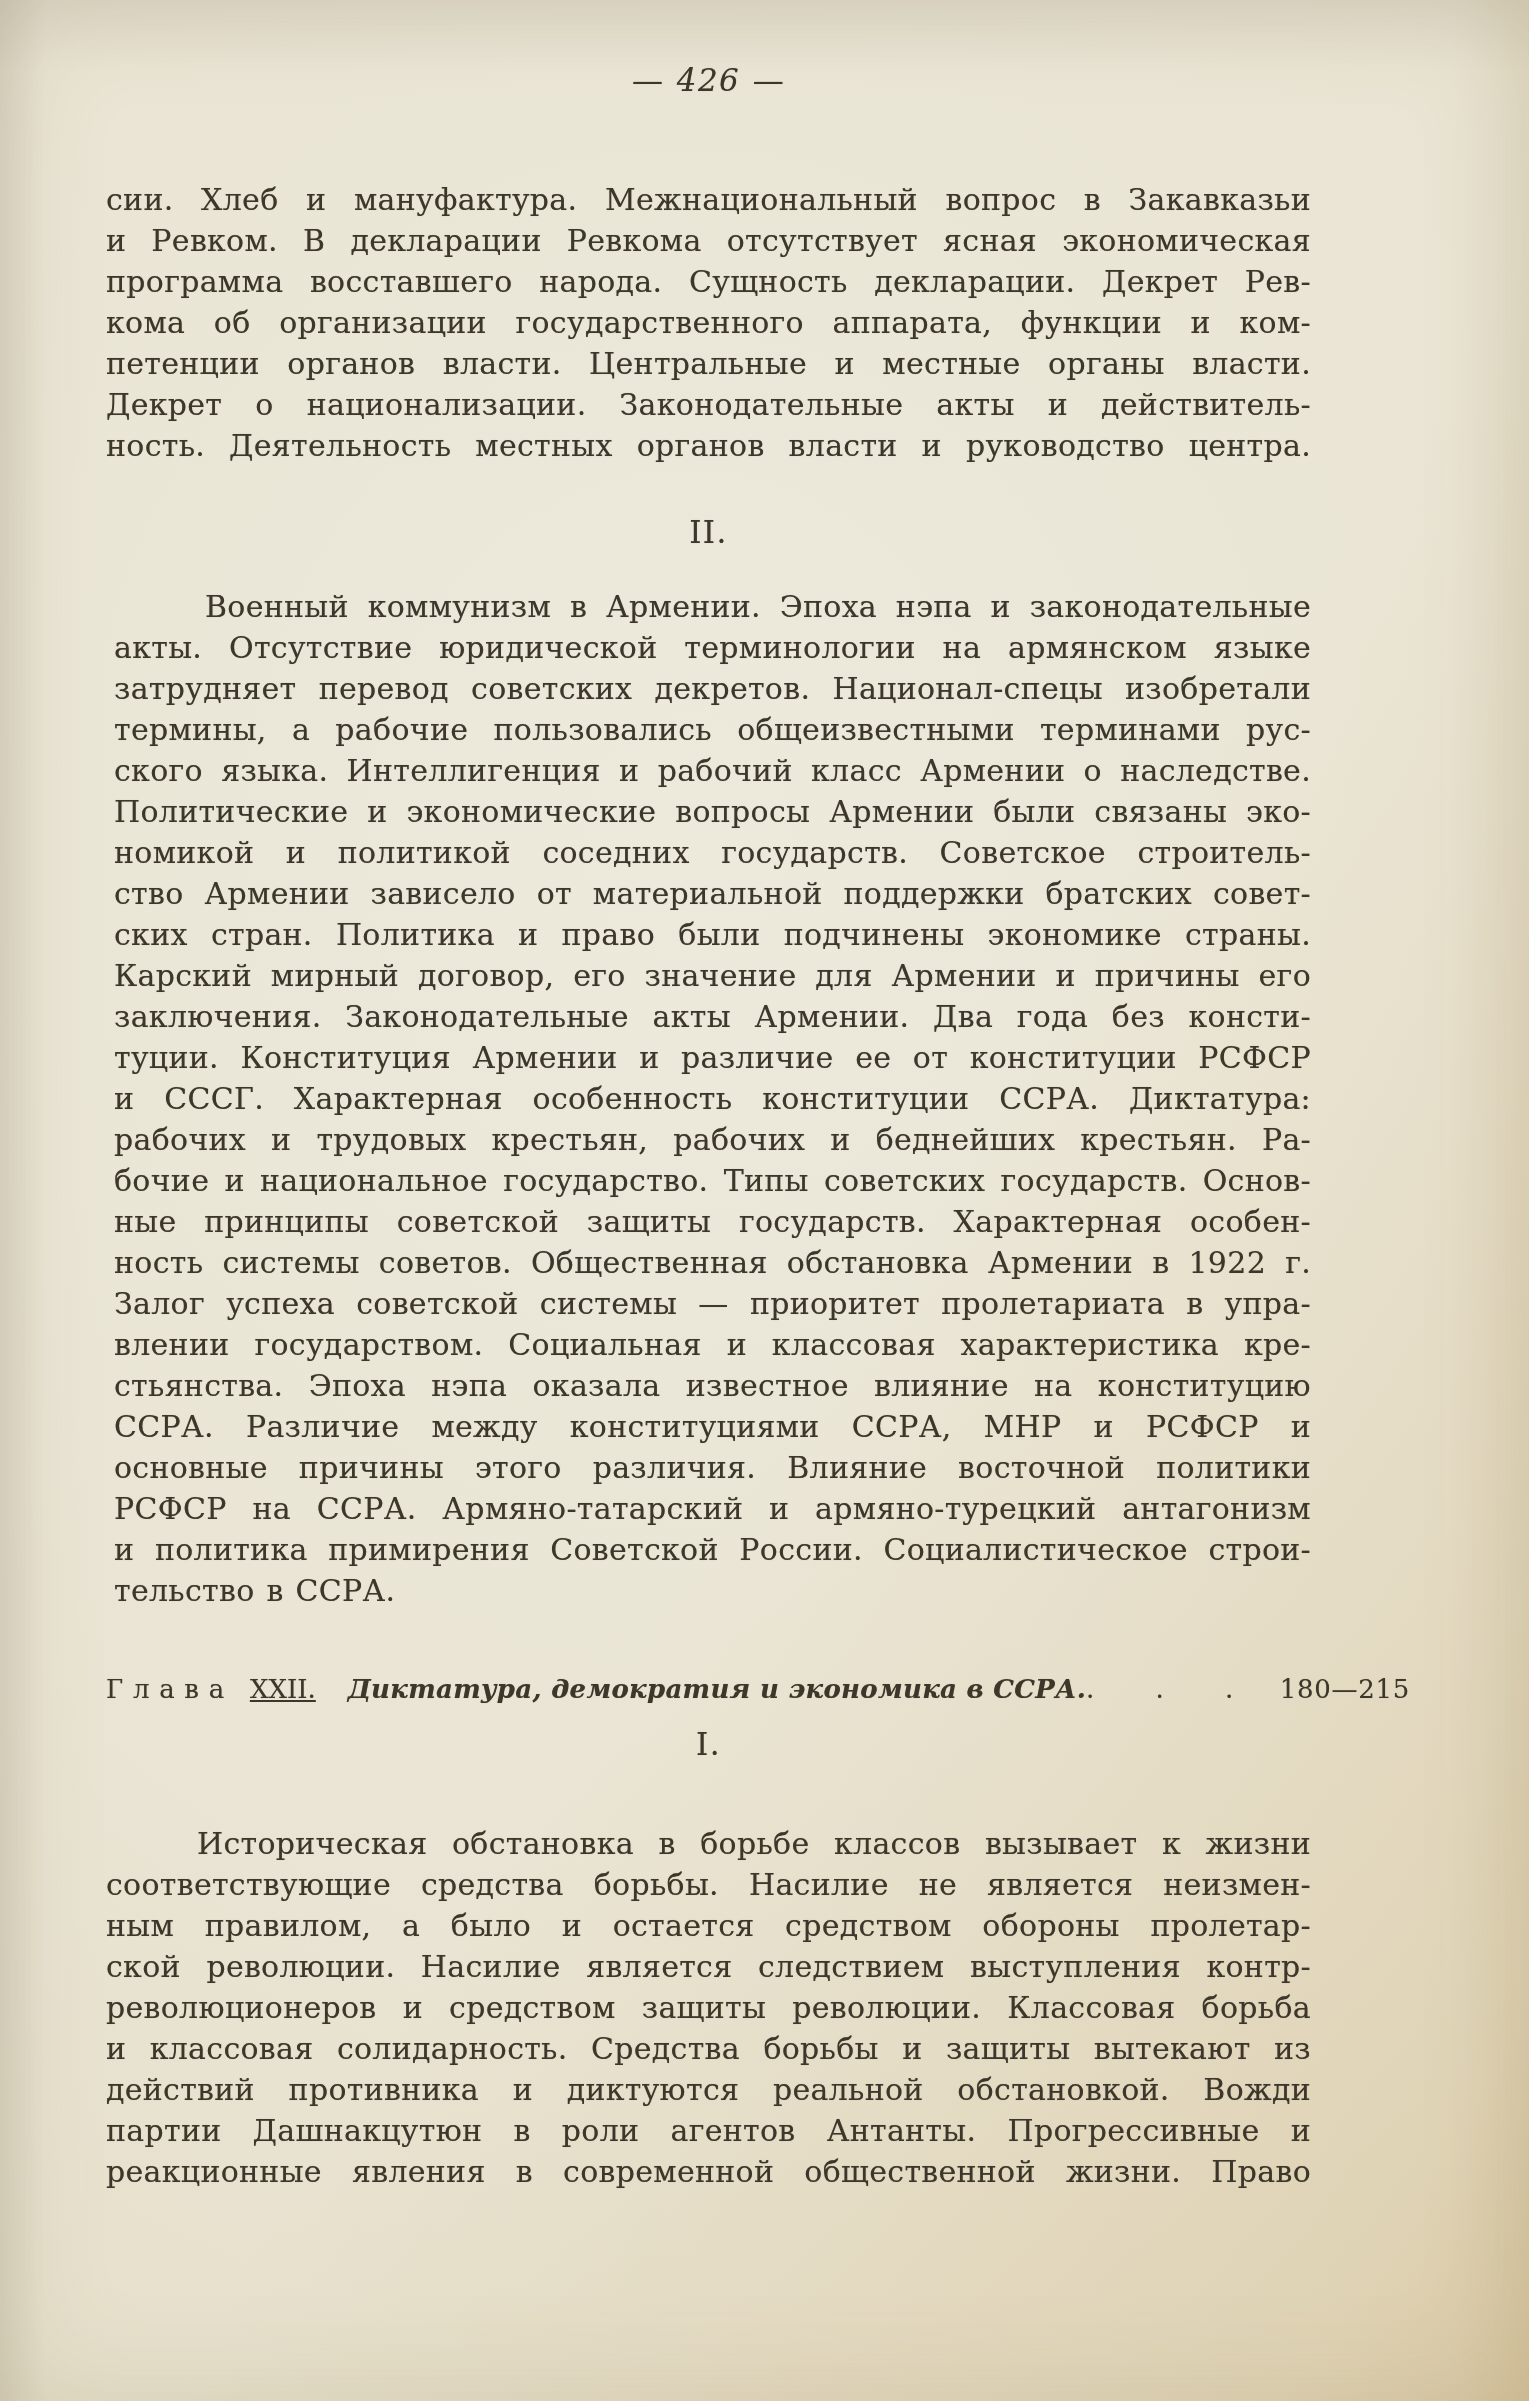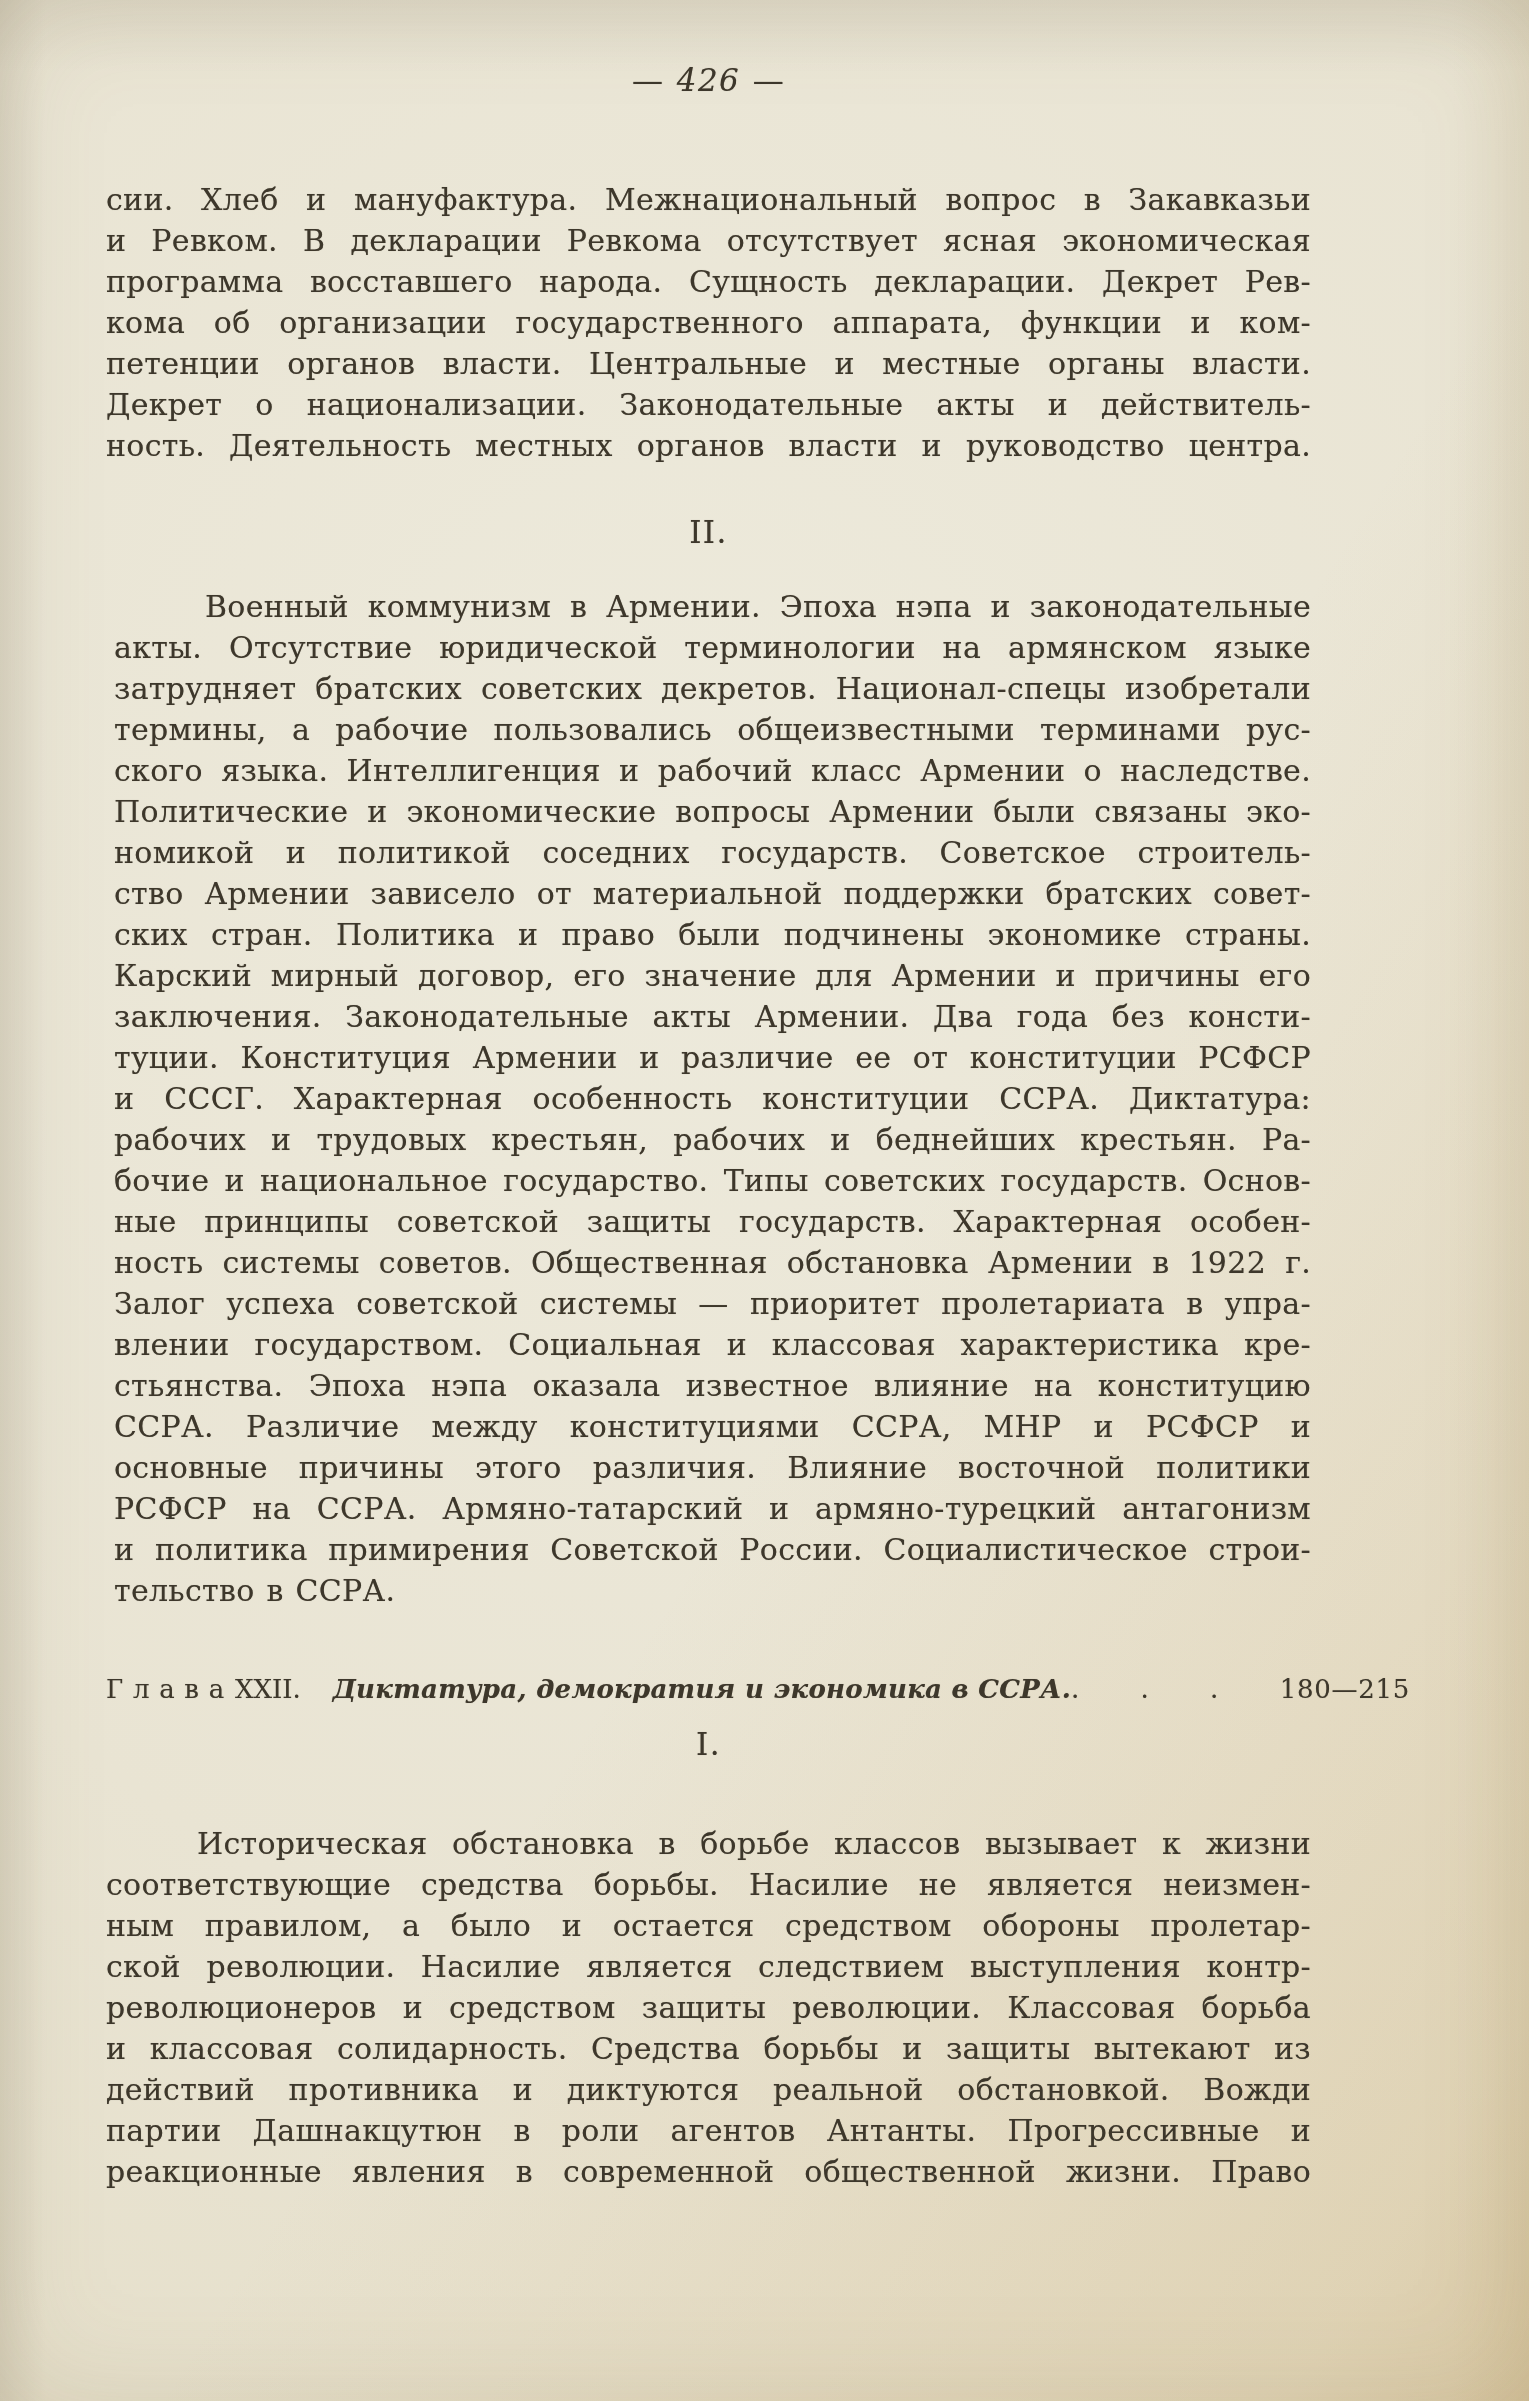--- a/index.html
+++ b/index.html
@@ -67,21 +67,21 @@
   .chapter-entry {
     margin-top: 58px;
     width: calc(100% + 99px);
     display: flex;
     align-items: flex-start;
     font-size: 26px;
     line-height: 41px;
     white-space: nowrap;
   }
   .chapter-word { letter-spacing: 9.7px; }
-  .chapter-numeral { margin-left: 1px; }
+  .chapter-numeral { margin-left: 16px; text-decoration: underline; }
   .chapter-title {
     margin-left: 32px;
     font-style: italic;
     font-weight: 700;
     letter-spacing: 0.3px;
   }
   .chapter-dots {
     flex: 1 1 auto;
     text-align: right;
     letter-spacing: 26.5px;
@@ -106,21 +106,21 @@
       <div class="line">петенции органов власти. Центральные и местные органы власти.</div>
       <div class="line">Декрет о национализации. Законодательные акты и действитель-</div>
       <div class="line">ность. Деятельность местных органов власти и руководство центра.</div>
     </div>
 
     <div class="section-heading heading-ii">II.</div>
 
     <div class="para p-section-ii">
       <div class="line indent">Военный коммунизм в Армении. Эпоха нэпа и законодательные</div>
       <div class="line">акты. Отсутствие юридической терминологии на армянском языке</div>
-      <div class="line">затрудняет братских советских декретов. Национал-спецы изобретали</div>
+      <div class="line">затрудняет перевод советских декретов. Национал-спецы изобретали</div>
       <div class="line">термины, а рабочие пользовались общеизвестными терминами рус-</div>
       <div class="line">ского языка. Интеллигенция и рабочий класс Армении о наследстве.</div>
       <div class="line">Политические и экономические вопросы Армении были связаны эко-</div>
       <div class="line">номикой и политикой соседних государств. Советское строитель-</div>
       <div class="line">ство Армении зависело от материальной поддержки братских совет-</div>
       <div class="line">ских стран. Политика и право были подчинены экономике страны.</div>
       <div class="line">Карский мирный договор, его значение для Армении и причины его</div>
       <div class="line">заключения. Законодательные акты Армении. Два года без консти-</div>
       <div class="line">туции. Конституция Армении и различие ее от конституции РСФСР</div>
       <div class="line">и СССГ. Характерная особенность конституции ССРА. Диктатура:</div>

